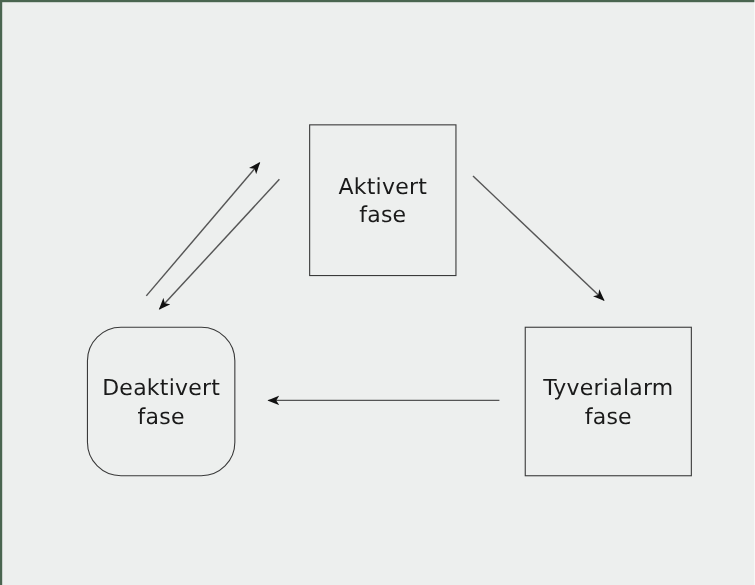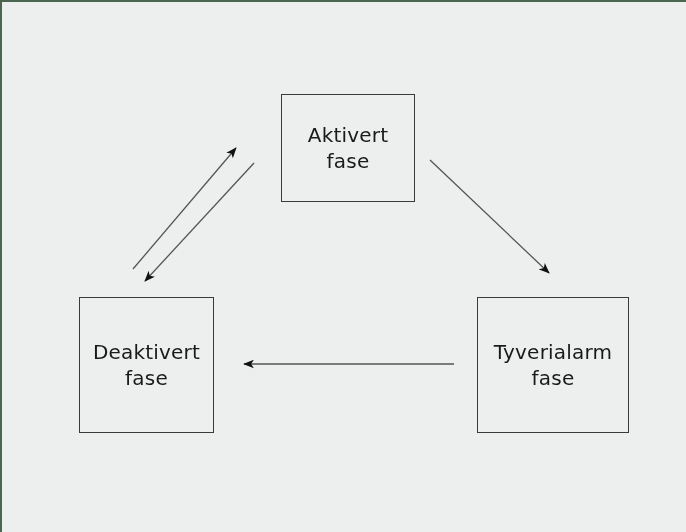--- a/index.html
+++ b/index.html
@@ -39,22 +39,22 @@
     font-size: 20px;
     line-height: 1.32;
     font-family: "DejaVu Sans", sans-serif;
     letter-spacing: 0.2px;
   }
   .node-label {
     display: block;
     white-space: pre-line;
     padding: 0 4px;
   }
-  #node-aktivert   { left: 279px; top: 92px;  width: 134px; height: 108px; }
-  #node-deaktivert { left: 77px;  top: 295px; width: 135px; height: 136px; }
+  #node-aktivert   { left: 279px; top: 111px;  width: 134px; height: 138px; }
+  #node-deaktivert { left: 77px;  top: 295px; width: 135px; height: 136px; border-radius: 31px; }
   #node-tyverialarm{ left: 475px; top: 295px; width: 152px; height: 136px; }
 </style>
 </head>
 <body>
 
 <div id="canvas">
 
   <svg id="diagram-svg" viewBox="0 0 686 532" xmlns="http://www.w3.org/2000/svg">
     <defs>
 

